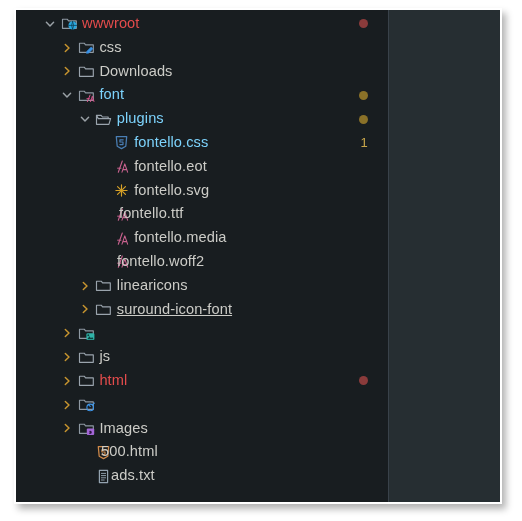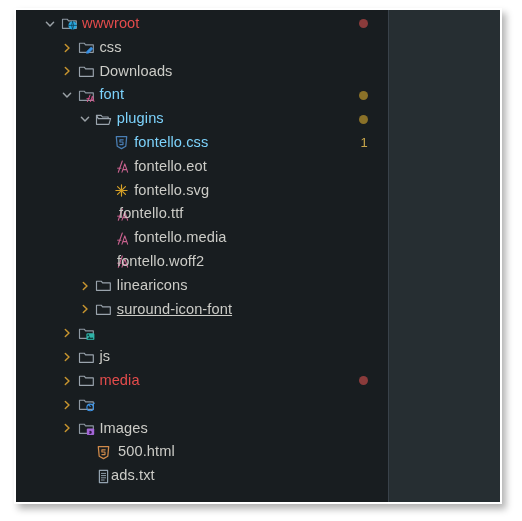--- a/index.html
+++ b/index.html
@@ -348,21 +348,21 @@
             <span class="twisty" style="left: 43.4px;">
               <svg width="12" height="12" viewBox="0 0 12 12">
                 <path d="M4.3 2.4 L8.0 6.0 L4.3 9.6" stroke="#c8952f" fill="none" stroke-width="1.45" stroke-linejoin="round" stroke-linecap="round"></path>
               </svg>
             </span>
             <span class="icon" style="left: 61.4px;">
               <svg width="17" height="17" viewBox="0 0 17 17">
                 <path d="M1.5 4.2 L6.2 4.2 L7.6 5.9 L15.3 5.9 L15.3 13.3 L1.5 13.3 Z" stroke="#9aa4ad" fill="none" stroke-width="1.15" stroke-linejoin="round" stroke-linecap="round"></path>
               </svg>
             </span>
-            <span class="label c-red" style="left: 83.4px;">media</span>
+            <span class="label c-red" style="left: 83.4px;">html</span>
             <span class="dot" style="right: 20px; background: rgb(138, 59, 59);"></span>
           </div>
           <div class="row">
             <span class="twisty" style="left: 43.4px;">
               <svg width="12" height="12" viewBox="0 0 12 12">
                 <path d="M4.3 2.4 L8.0 6.0 L4.3 9.6" stroke="#c8952f" fill="none" stroke-width="1.45" stroke-linejoin="round" stroke-linecap="round"></path>
               </svg>
             </span>
             <span class="icon" style="left: 61.4px;">
               <svg width="17" height="17" viewBox="0 0 17 17">
@@ -387,21 +387,21 @@
             </span>
             <span class="label c-white" style="left: 83.4px;">Images</span>
           </div>
           <div class="row">
             <span class="icon" style="left: 78.8px;">
               <svg width="17" height="17" viewBox="0 0 17 17">
                 <path d="M3.3 2.6 L13.7 2.6 L12.8 12.2 L8.5 14.6 L4.2 12.2 Z" stroke="#d08a4a" fill="none" stroke-width="1.25" stroke-linejoin="round" stroke-linecap="round"></path>
                 <path d="M10.2 5.8 L6.9 5.8 L6.9 8.0 L10.0 8.0 L10.0 10.6 L6.9 10.6" stroke="#d08a4a" fill="none" stroke-width="1.15" stroke-linejoin="round" stroke-linecap="round"></path>
               </svg>
             </span>
-            <span class="label c-white" style="left: 102px;">500.html</span>
+            <span class="label c-white" style="left: 85px;">500.html</span>
           </div>
           <div class="row">
             <span class="icon" style="left: 78.8px;">
               <svg width="17" height="17" viewBox="0 0 17 17">
                 <path d="M4.4 2.4 L12.6 2.4 L12.6 14.6 L4.4 14.6 Z" stroke="#93a3b0" fill="none" stroke-width="1.2" stroke-linejoin="round" stroke-linecap="round"></path>
                 <path d="M6.4 5.4 L10.6 5.4 M6.4 7.6 L10.6 7.6 M6.4 9.8 L10.6 9.8 M6.4 12.0 L9.2 12.0" stroke="#93a3b0" fill="none" stroke-width="0.95" stroke-linejoin="round" stroke-linecap="round"></path>
               </svg>
             </span>
             <span class="label c-white" style="left: 95px;">ads.txt</span>
           </div>

